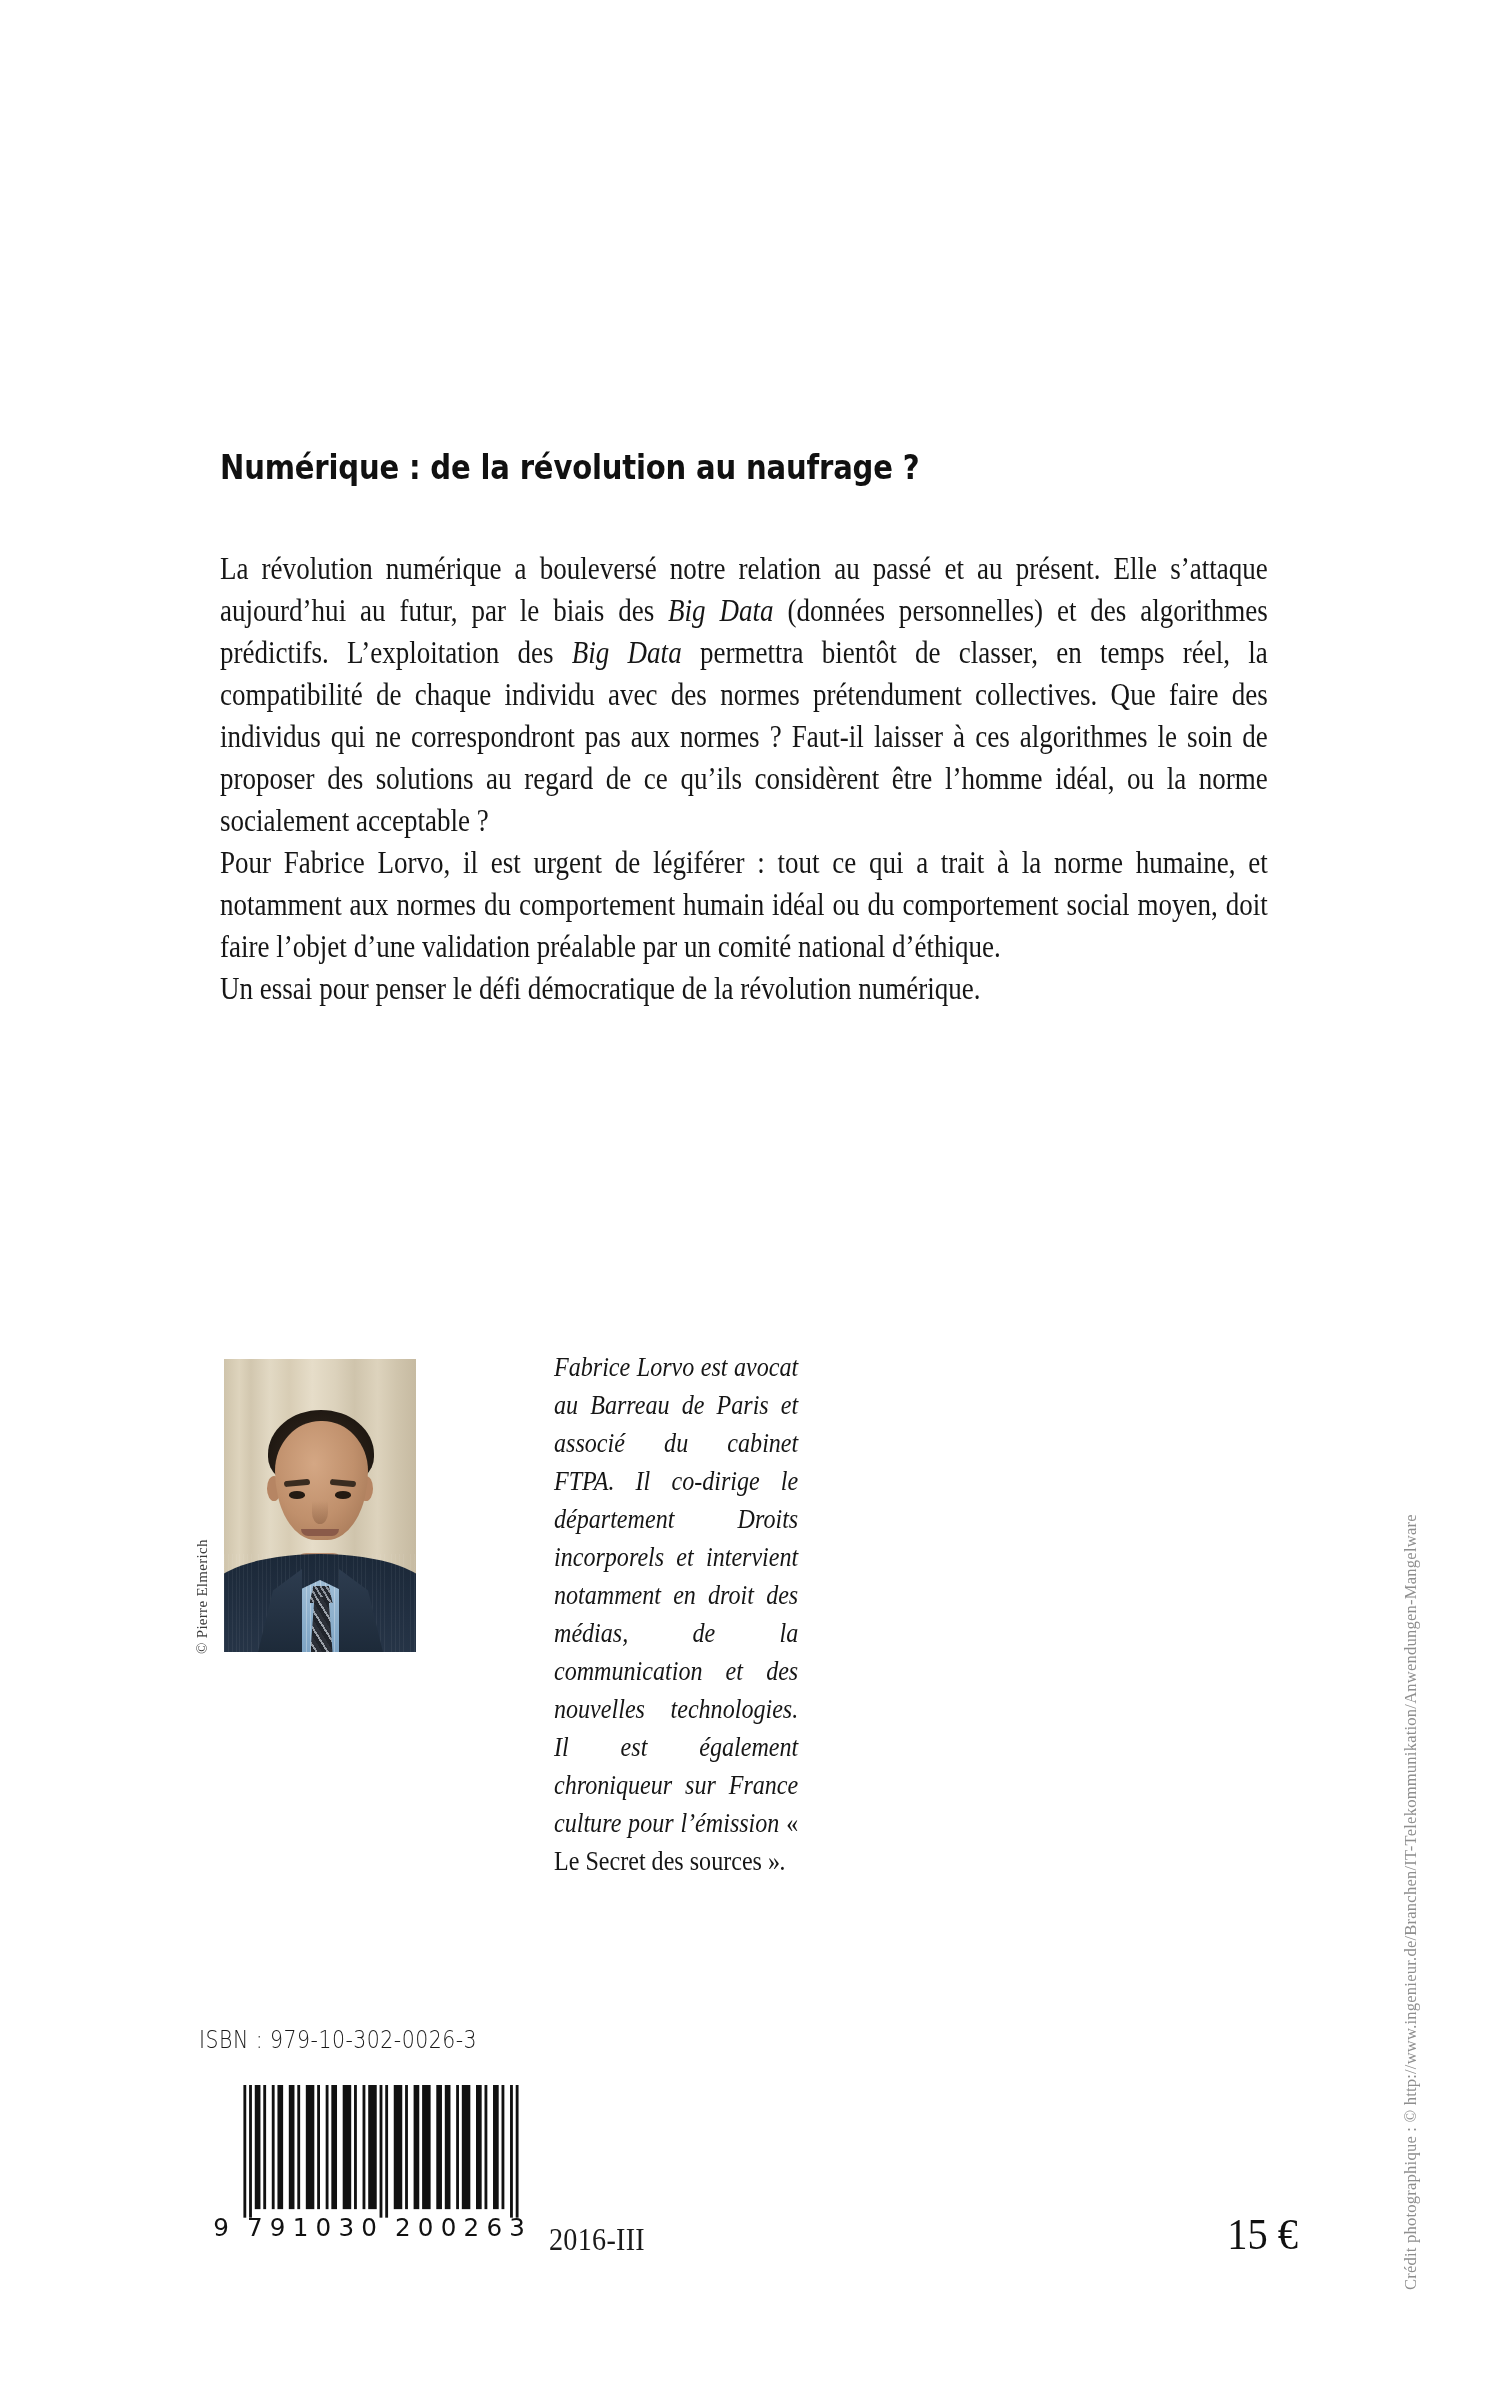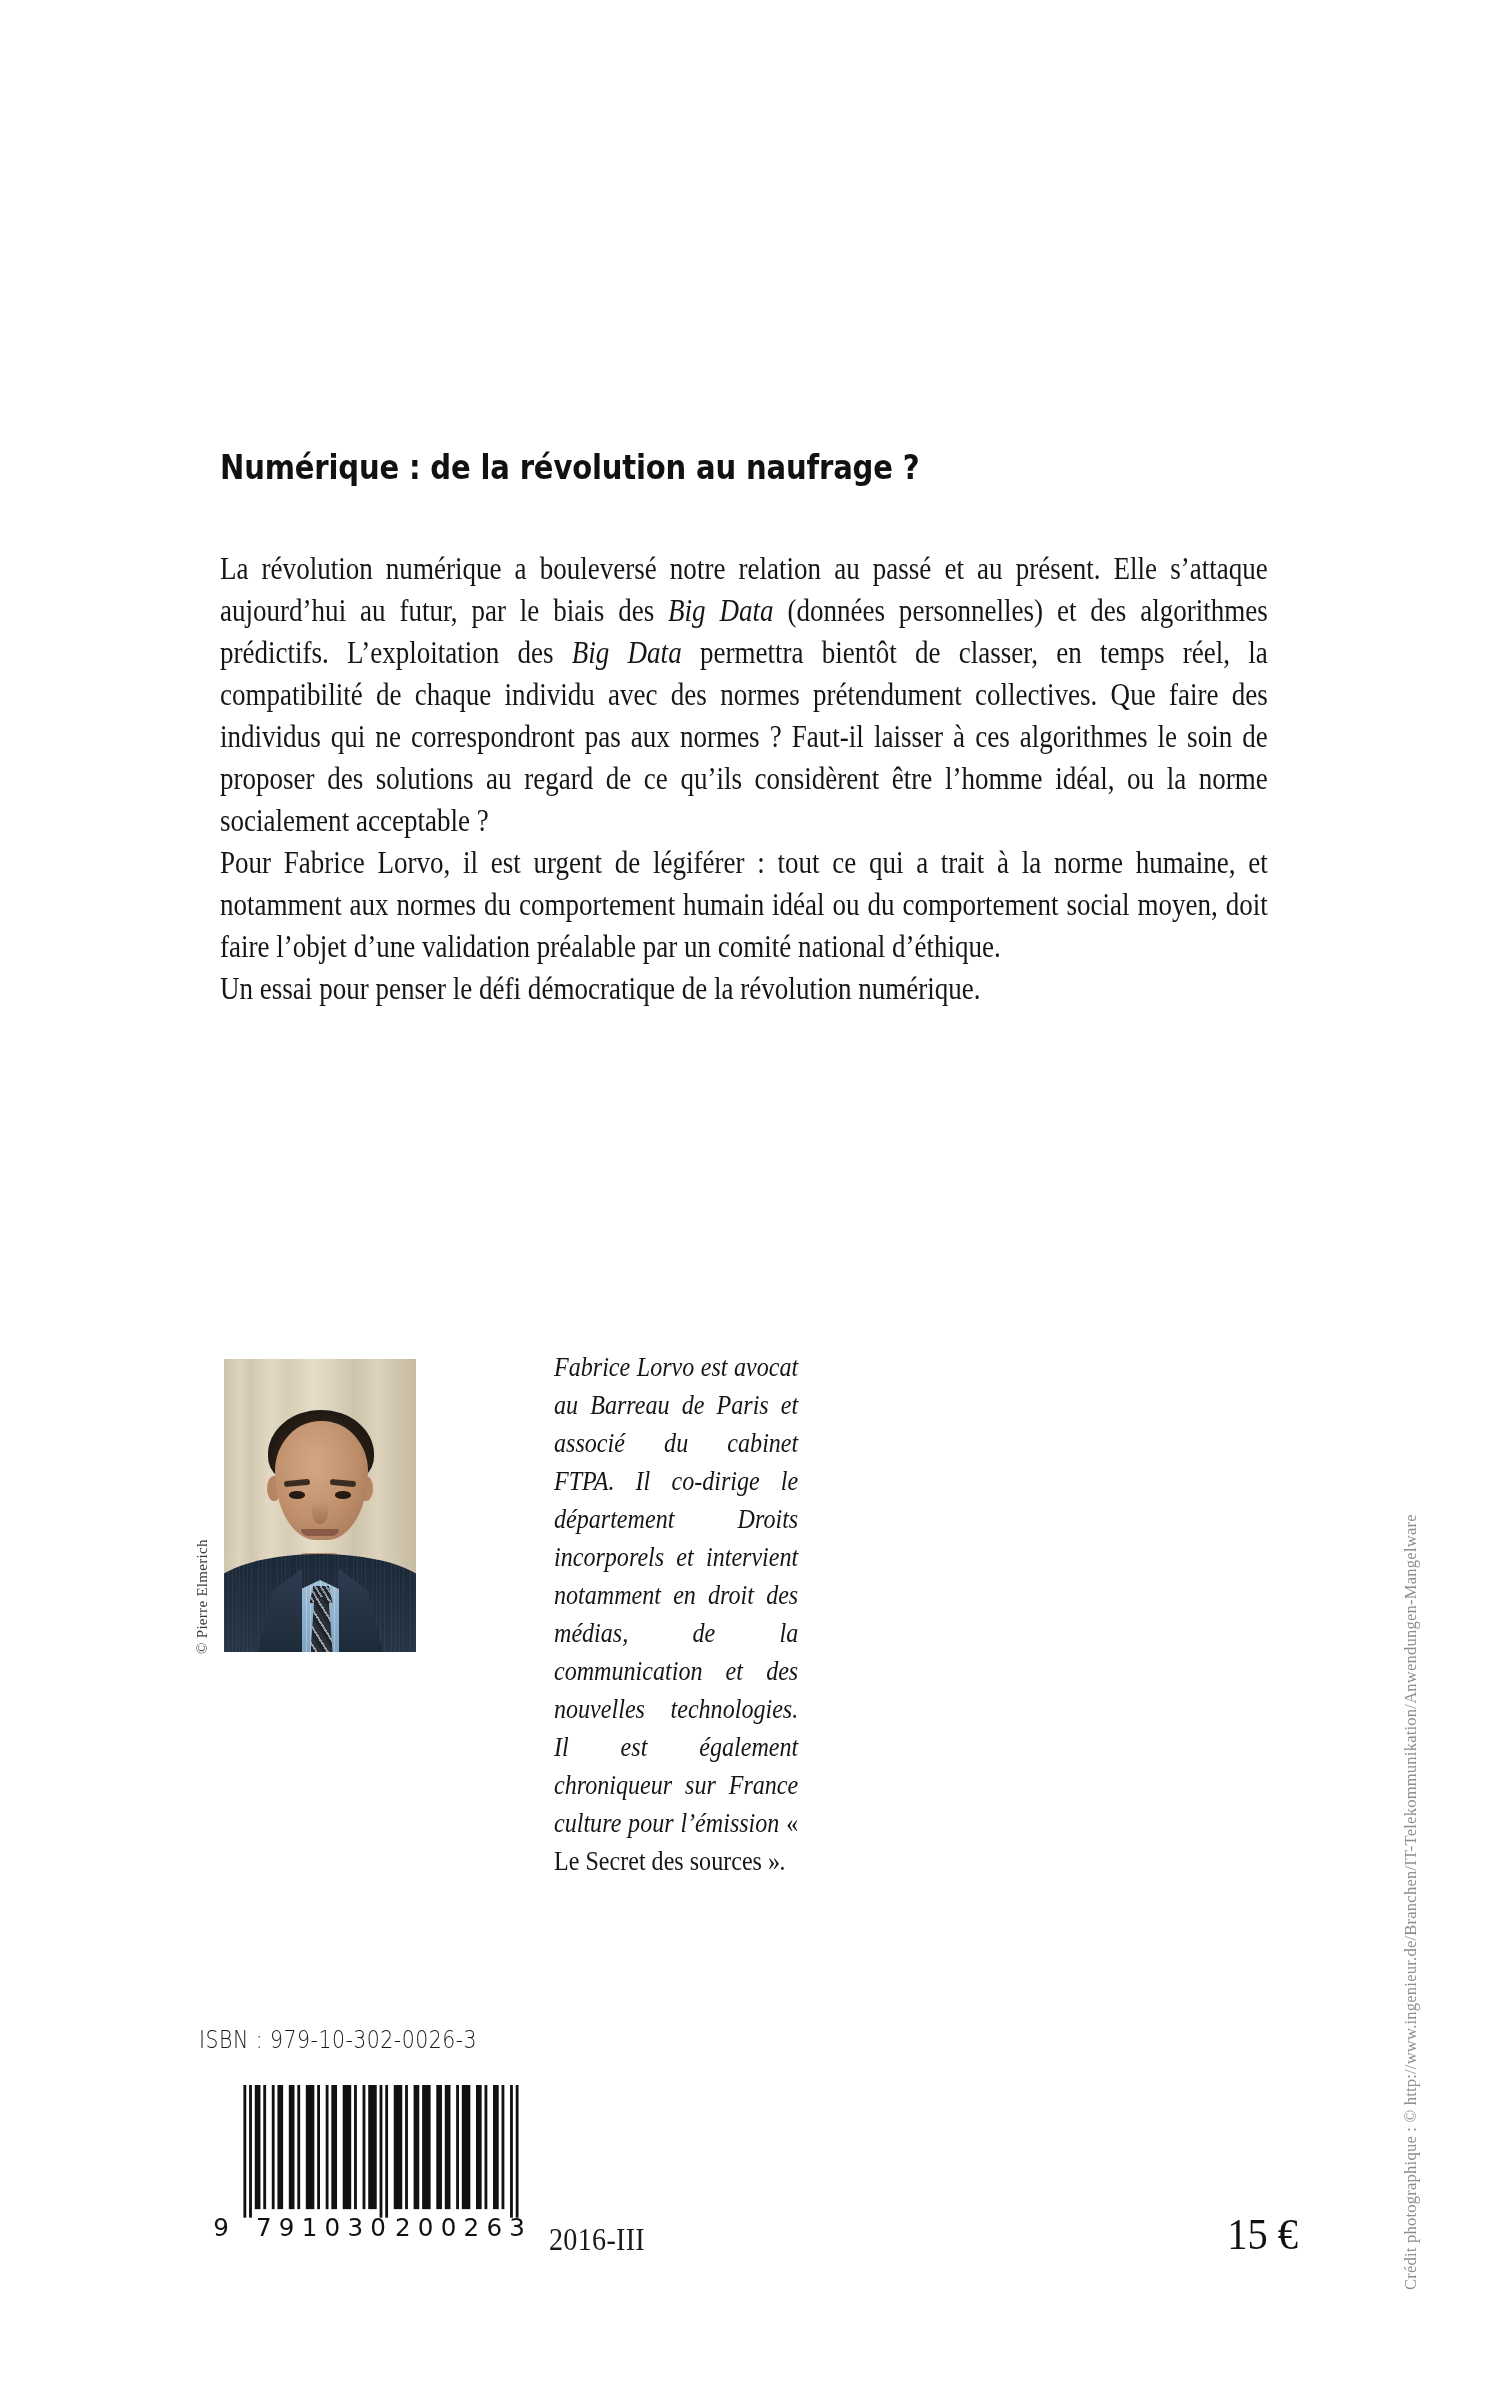--- a/index.html
+++ b/index.html
@@ -325,21 +325,21 @@
     font-size: 24.6px;
     color: #111;
   }
   #barcode .d-lead {
     position: absolute;
     left: -2.8px;
     top: 1.9px;
   }
   #barcode .d-left {
     position: absolute;
-    left: 40px;
+    left: 31px;
     top: 1.9px;
     letter-spacing: 7.2px;
   }
   #barcode .d-right {
     position: absolute;
     left: 171px;
     top: 1.9px;
     letter-spacing: 7.2px;
     margin-left: 8px;
   }

